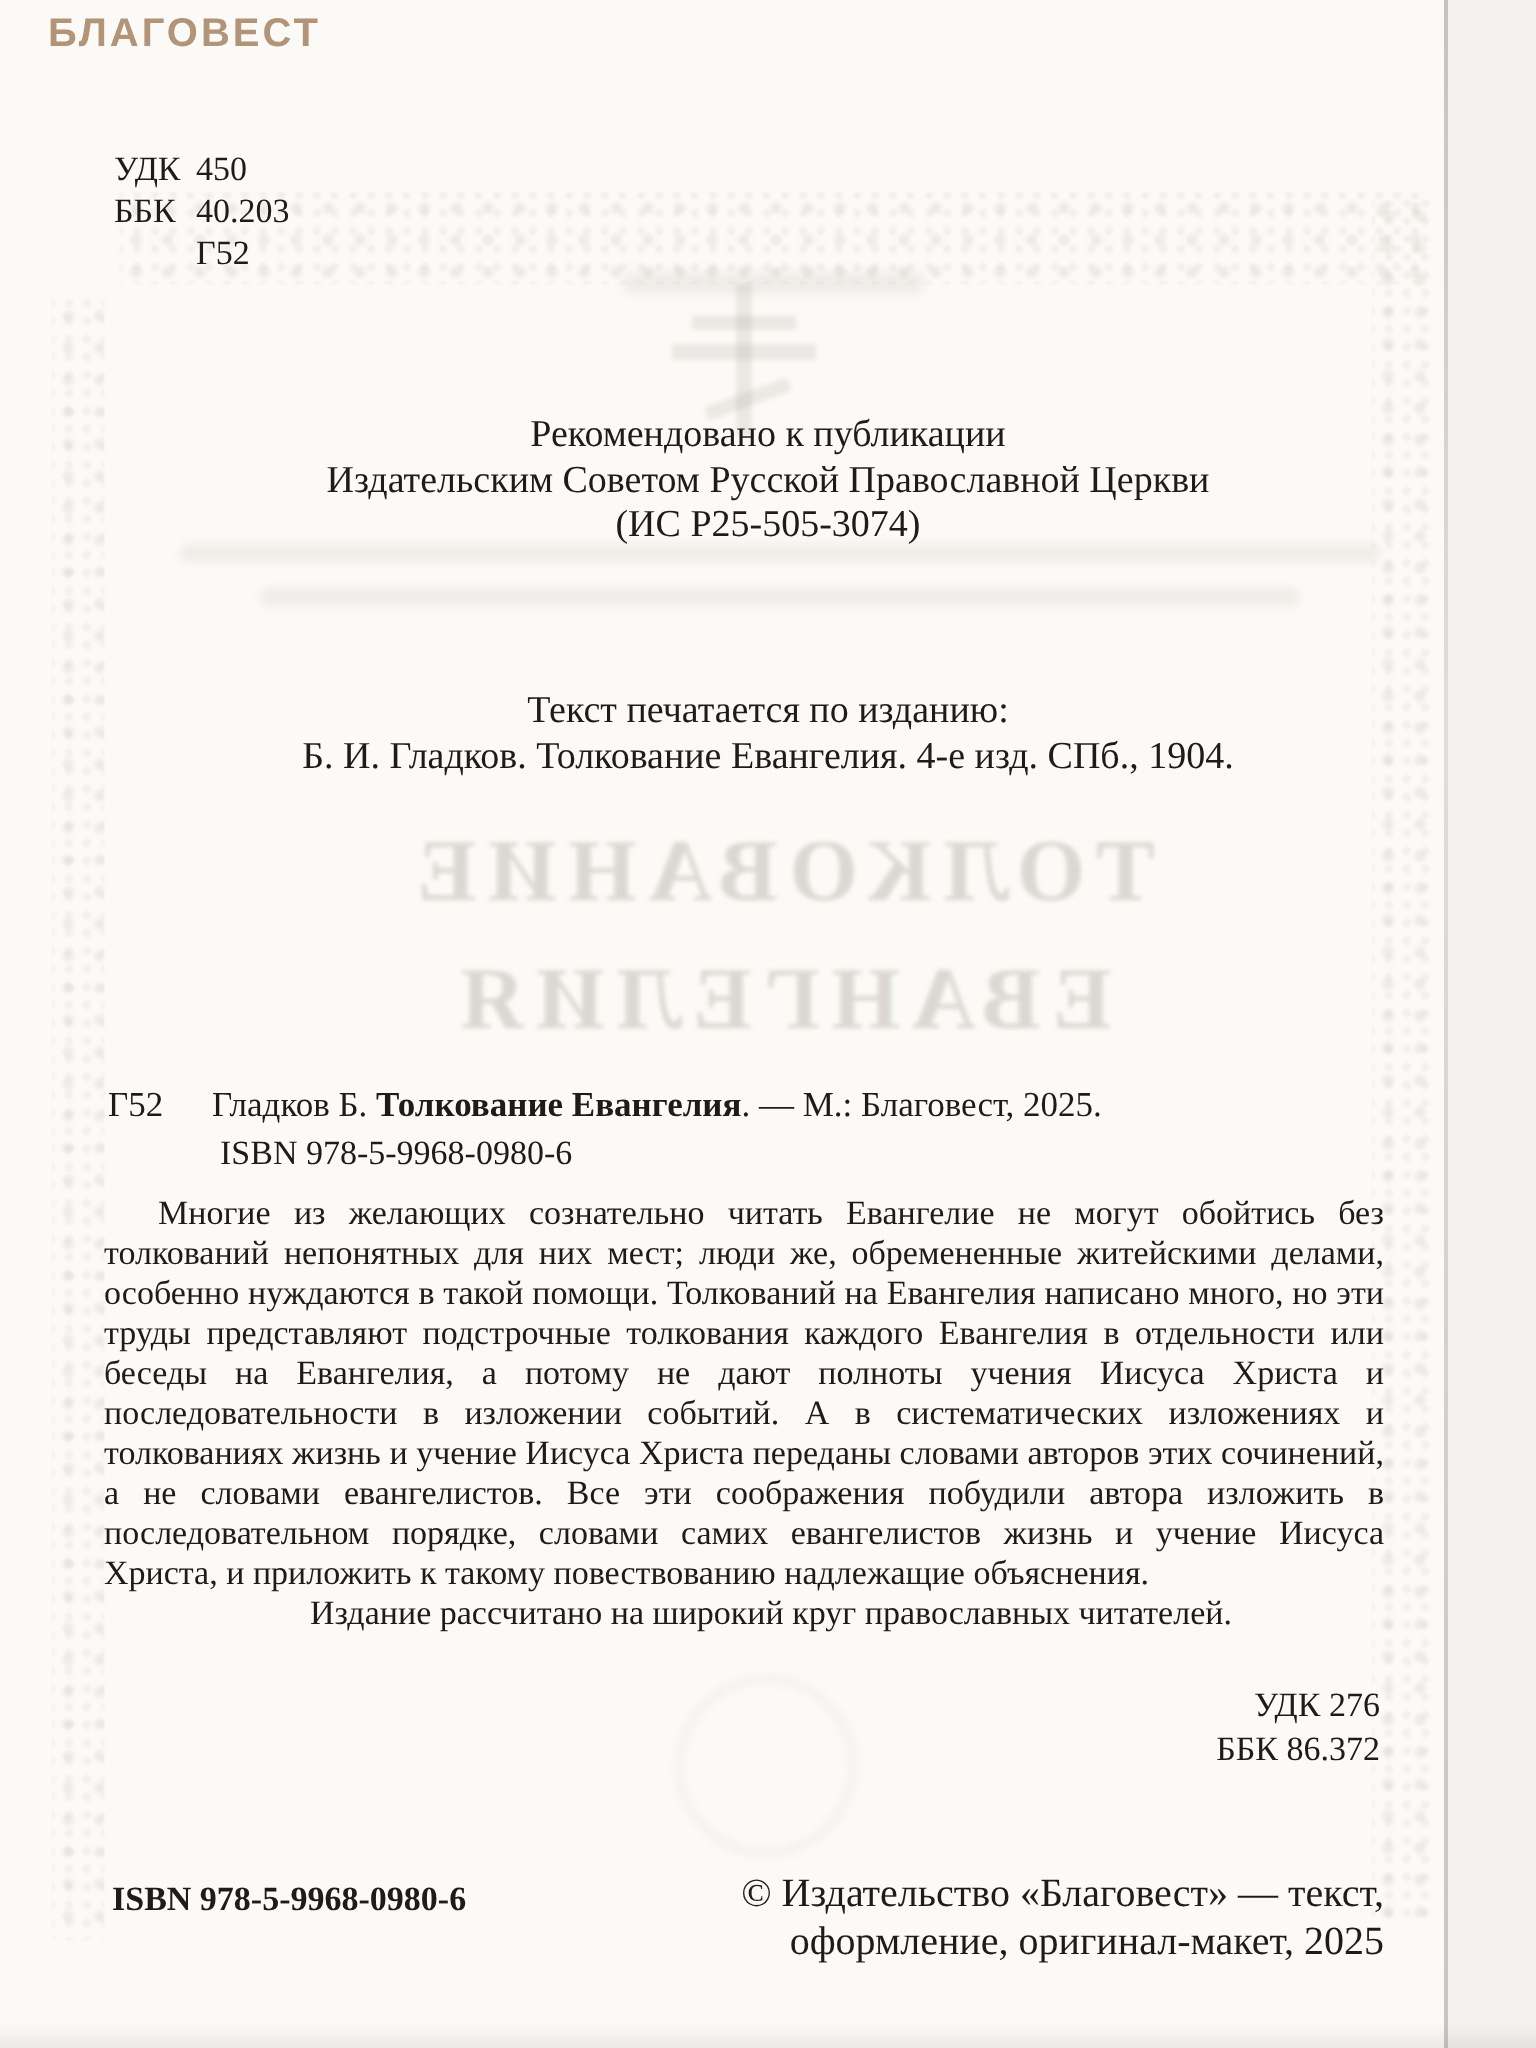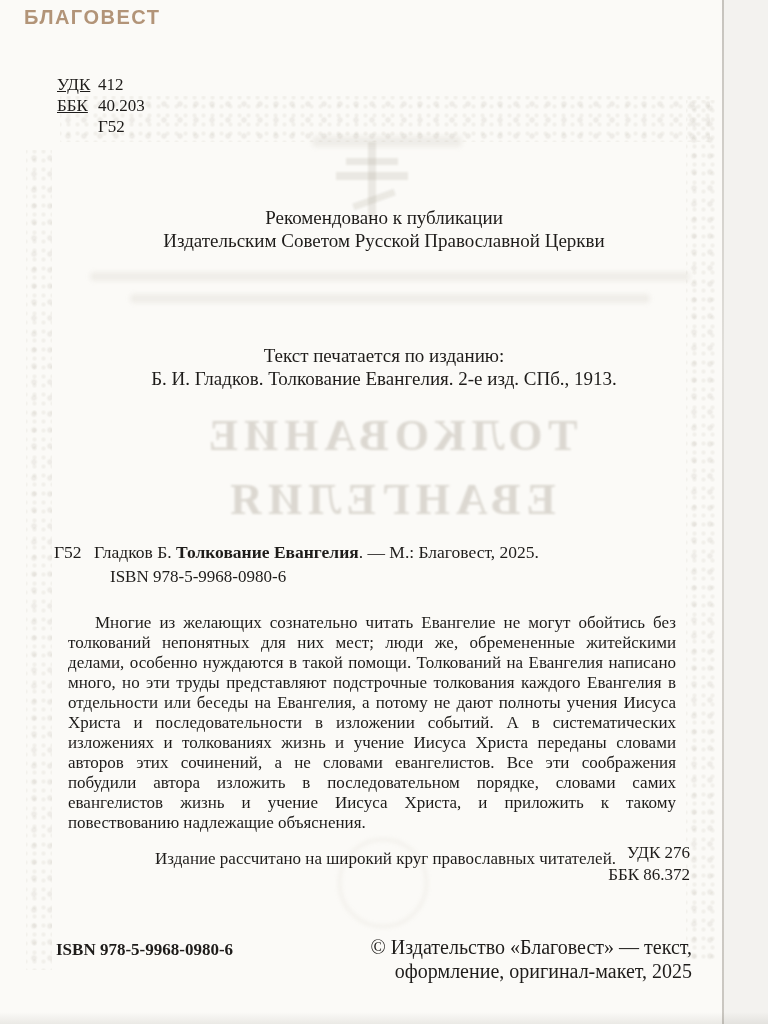--- a/index.html
+++ b/index.html
@@ -41,46 +41,46 @@
   
   .watermark{
     position:absolute;left:24px;top:6px;
     font-family:"Liberation Sans", sans-serif;
     font-weight:700;font-size:20px;letter-spacing:1.5px;
     color:#b29478;
   }
 
   
   .class-top{position:absolute;left:57px;top:74px;font-size:17px;line-height:21px;}
-  .class-top .clab{display:inline-block;min-width:41px;text-decoration:underline;}
+  .class-top .clab{display:inline-block;min-width:41px;}
 
   
   .centered{position:absolute;left:34px;width:700px;text-align:center;font-size:19px;line-height:22.5px;}
   .approval{top:207px;}
   .source{top:345px;text-align:center;}
 
   
   .ghost-title{
     position:absolute;left:180px;top:404px;width:420px;
     text-align:center;transform:scaleX(-1);
     font-size:44px;line-height:64px;font-weight:600;letter-spacing:6px;
     color:rgba(150,140,122,0.30);filter:blur(1px);
     white-space:nowrap;
   }
 
   
   .catalog{position:absolute;left:54px;top:542px;font-size:17.5px;width:650px;}
   .catalog .code{position:absolute;left:0;top:0;}
-  .catalog .entry{display:block;margin-left:40px;}
+  .catalog .entry{display:block;margin-left:52px;}
   .catalog .title-bold{font-weight:700;}
   .catalog-isbn{position:absolute;left:110px;top:567px;font-size:17px;}
 
   
   .annotation{position:absolute;left:52px;top:597px;width:640px;font-size:17px;line-height:20px;}
-  .annotation p{margin:16px;text-indent:27px;text-align:justify;}
+  .annotation p{margin:0;text-indent:27px;text-align:justify;}
   .annotation p.last{text-align:center;}
 
   
   .class-bottom{position:absolute;left:420px;top:842px;width:270px;text-align:right;
     font-size:17px;line-height:21.5px;}
 
   
   .footer{position:absolute;left:52px;top:936px;width:640px;}
   .footer .isbn{position:absolute;left:4px;top:4px;font-weight:700;font-size:17px;}
   .footer .copyright{position:absolute;right:0;top:0;text-align:right;font-size:20px;line-height:23.5px;}
@@ -103,38 +103,39 @@
 
   <div class="gbar" style="left:312px;top:136px;width:150px;height:11px;"></div>
   <div class="gbar" style="left:90px;top:272px;width:600px;height:9px;"></div>
   <div class="gbar" style="left:130px;top:294px;width:520px;height:9px;"></div>
   <div class="gcircle"></div>
 
   <div class="watermark">БЛАГОВЕСТ</div>
 
   <div class="class-top">
     <div class="crow">
-      <span class="clab">УДК</span><span class="cval">412</span>
+      <span class="clab">УДК</span><span class="cval">450</span>
     </div>
     <div class="crow">
       <span class="clab">ББК</span><span class="cval">40.203</span>
     </div>
     <div class="crow">
       <span class="clab"></span><span class="cval">Г52</span>
     </div>
   </div>
 
   <div class="centered approval">
     <div>Рекомендовано к публикации</div>
     <div>Издательским Советом Русской Православной Церкви</div>
+    <div>(ИС Р25-505-3074)</div>
   </div>
 
   <div class="centered source">
     <div>Текст печатается по изданию:</div>
-    <div>Б. И. Гладков. Толкование Евангелия. 2-е изд. СПб., 1913.</div>
+    <div>Б. И. Гладков. Толкование Евангелия. 4-е изд. СПб., 1904.</div>
   </div>
 
   <div class="ghost-title">
     <div>ТОЛКОВАНИЕ</div>
     <div>ЕВАНГЕЛИЯ</div>
   </div>
 
   <div class="catalog">
     <span class="code">Г52</span>
     <span class="entry"><span>Гладков Б. </span><span class="title-bold">Толкование Евангелия</span><span>. — М.: Благовест, 2025.</span></span>

